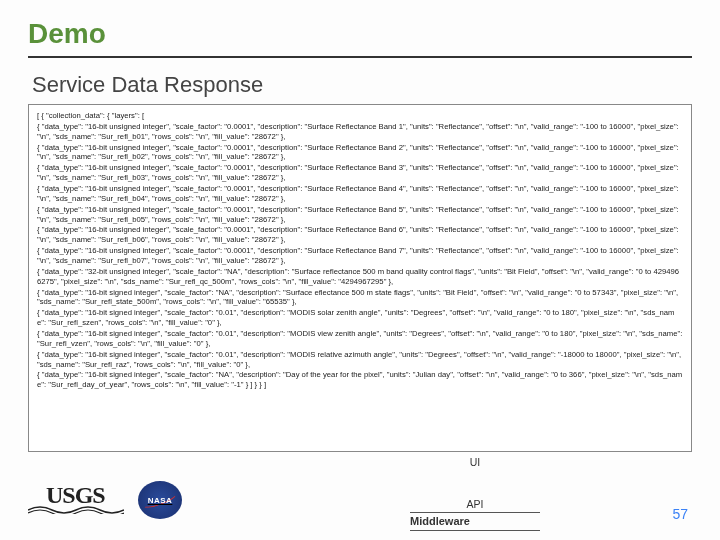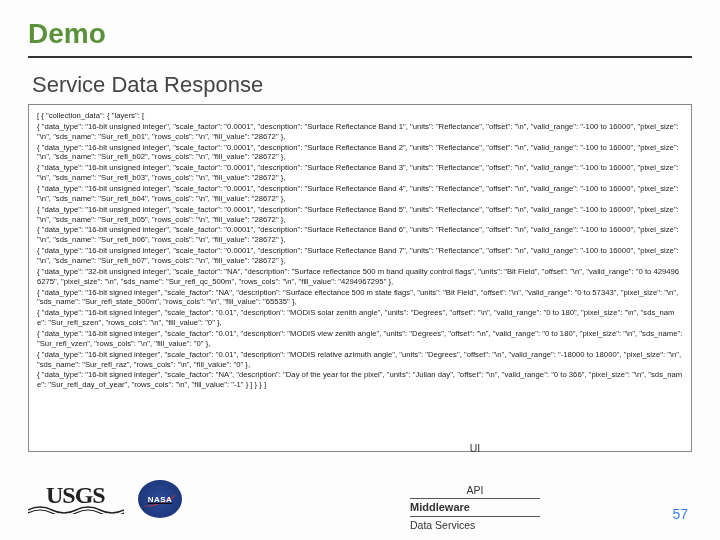--- a/index.html
+++ b/index.html
@@ -56,20 +56,21 @@
     left: 0;
     bottom: 0;
     width: 720px;
     height: 66px;
     padding: 6px 28px 0 28px;
     display: flex;
     align-items: flex-start;
   }
   .logos {
     display: flex;
+    align-items: center;
     gap: 14px;
   }
   .usgs {
     display: inline-block;
     width: 96px;
     height: 40px;
     position: relative;
   }
   .usgs-text {
     font-family: "Times New Roman", serif;
@@ -185,19 +186,18 @@
     </div>
 
     <div class="stack">
       <div class="row1">
         <span>UI</span>
         <span>API</span>
       </div>
       <hr class="hline">
       <div class="mw">Middleware</div>
       <hr class="hline">
-      <div>Data Services</div>
     </div>
 
     <div class="pagenum">57</div>
   </div>
 
 </div>
 
 </body></html>

